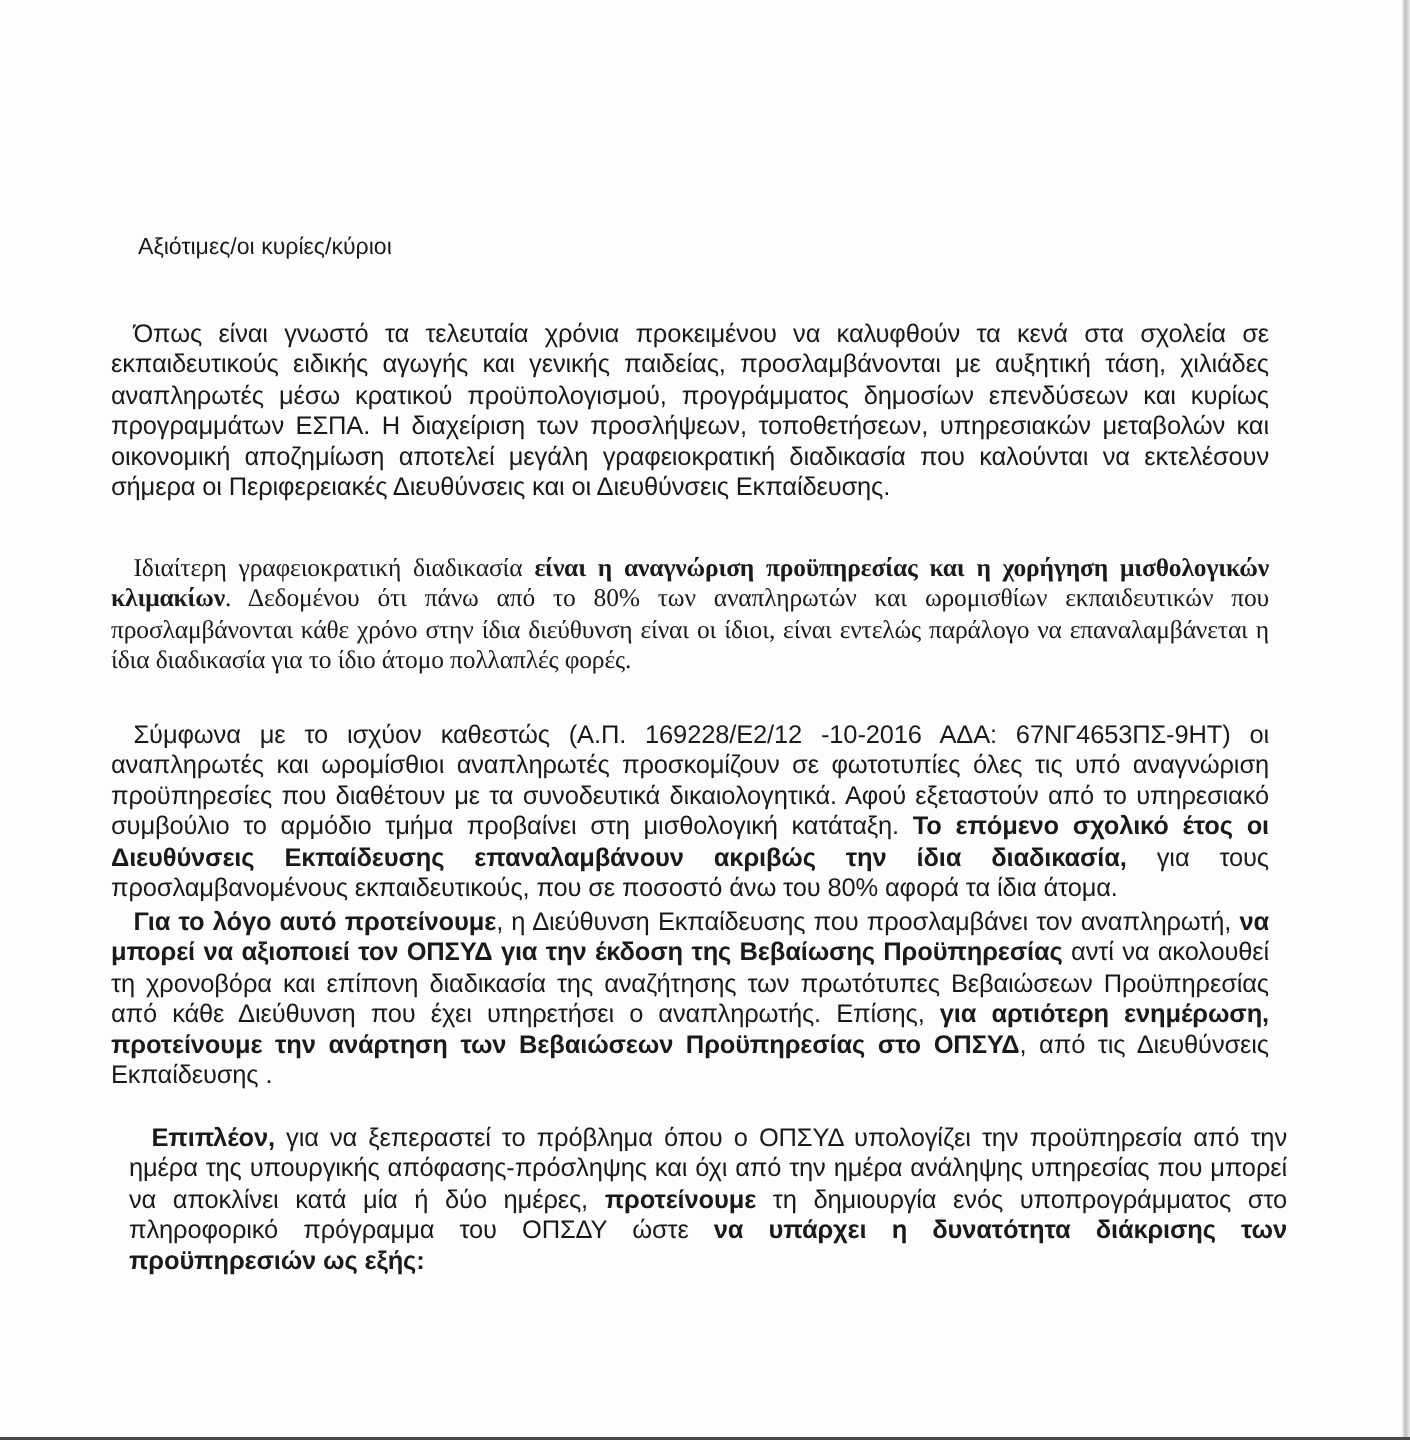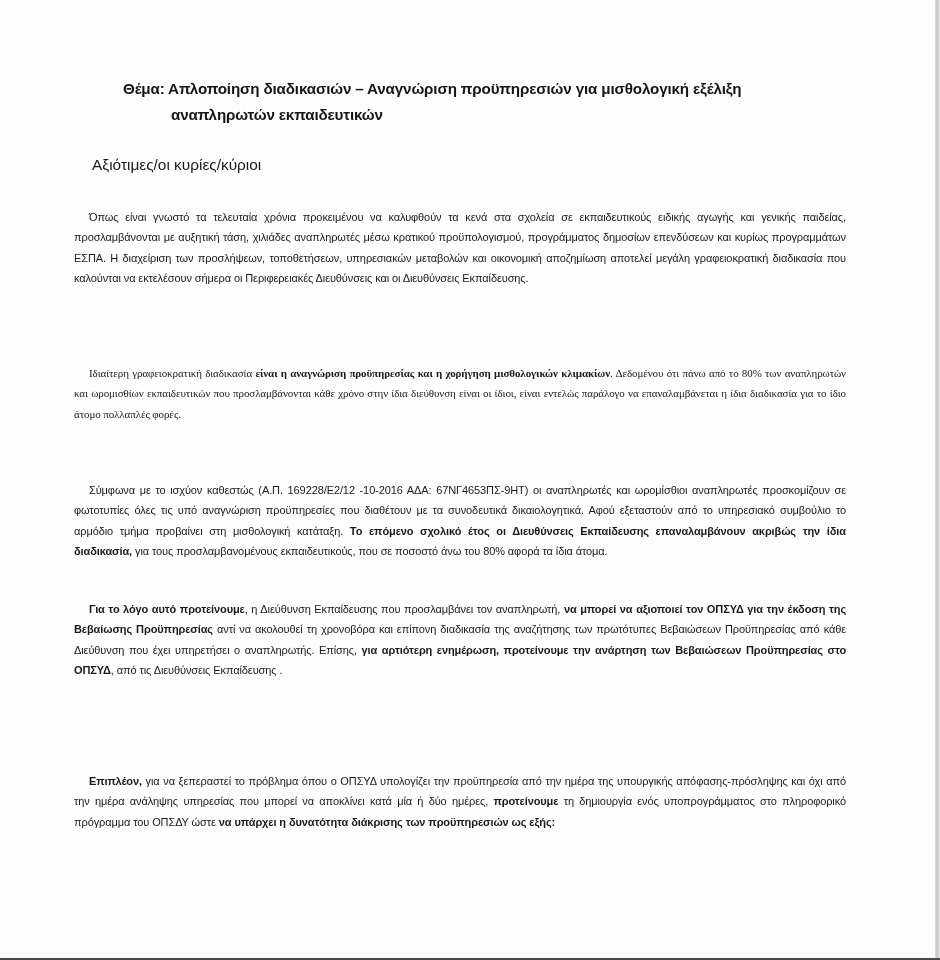--- a/index.html
+++ b/index.html
@@ -32,39 +32,35 @@
     letter-spacing: -0.15px;
     color: #161616;
   }
   .subject .line2 { display: block; padding-left: 48px; }
   .greeting {
     position: absolute; left: 92px; top: 155px;
     font-size: 15.4px; line-height: 20px;
   }
   .para {
     position: absolute; left: 74px; width: 772px;
-    font-size: 11px; line-height: 20.4px;
+    font-size: 17px; line-height: 20.4px;
     text-align: justify; text-indent: 15px;
     letter-spacing: -0.1px;
   }
   .para b { font-weight: bold; }
   #p1 { top: 196px; }
   #p2 { top: 352px; font-family: Liberation Serif, serif; }
   #p3 { top: 464px; margin-top: 16px; }
   #p4 { top: 588px; }
-  #p5 { top: 760px; }
+  #p5 { top: 732px; margin-left: 12px; }
 </style>
 </head>
 <body>
 
 <div class="page">
-  <div class="subject">
-    <span>Θέμα:  Απλοποίηση διαδικασιών – Αναγνώριση προϋπηρεσιών για μισθολογική εξέλιξη</span>
-    <span class="line2">αναπληρωτών εκπαιδευτικών</span>
-  </div>
 
   <div class="greeting">Αξιότιμες/οι κυρίες/κύριοι</div>
 
   <p class="para" id="p1"><span>Όπως είναι γνωστό τα τελευταία χρόνια προκειμένου να καλυφθούν τα κενά στα σχολεία σε εκπαιδευτικούς ειδικής αγωγής και γενικής παιδείας,  προσλαμβάνονται με αυξητική τάση, χιλιάδες αναπληρωτές μέσω κρατικού προϋπολογισμού, προγράμματος δημοσίων επενδύσεων και κυρίως προγραμμάτων ΕΣΠΑ. Η διαχείριση των προσλήψεων, τοποθετήσεων, υπηρεσιακών μεταβολών και οικονομική αποζημίωση αποτελεί μεγάλη γραφειοκρατική διαδικασία που καλούνται να εκτελέσουν σήμερα οι Περιφερειακές Διευθύνσεις και οι Διευθύνσεις Εκπαίδευσης.</span></p>
   <p class="para" id="p2"><span>Ιδιαίτερη  γραφειοκρατική διαδικασία </span><b>είναι η αναγνώριση προϋπηρεσίας και η χορήγηση μισθολογικών κλιμακίων</b><span>. Δεδομένου ότι πάνω από το 80% των αναπληρωτών και ωρομισθίων εκπαιδευτικών που προσλαμβάνονται κάθε χρόνο στην ίδια διεύθυνση είναι οι ίδιοι, είναι εντελώς παράλογο να επαναλαμβάνεται η ίδια διαδικασία για το ίδιο άτομο πολλαπλές φορές.</span></p>
   <p class="para" id="p3"><span>Σύμφωνα με το ισχύον καθεστώς (Α.Π. 169228/Ε2/12 -10-2016 ΑΔΑ: 67ΝΓ4653ΠΣ-9ΗΤ) οι αναπληρωτές  και ωρομίσθιοι αναπληρωτές προσκομίζουν σε φωτοτυπίες όλες τις υπό αναγνώριση προϋπηρεσίες που διαθέτουν με τα συνοδευτικά δικαιολογητικά. Αφού εξεταστούν από το υπηρεσιακό συμβούλιο το αρμόδιο τμήμα προβαίνει στη μισθολογική κατάταξη. </span><b>Το επόμενο σχολικό έτος οι Διευθύνσεις Εκπαίδευσης επαναλαμβάνουν ακριβώς την ίδια διαδικασία,</b><span> για τους προσλαμβανομένους εκπαιδευτικούς, που σε ποσοστό άνω του 80% αφορά τα ίδια άτομα.</span></p>
   <p class="para" id="p4"><b>Για το λόγο αυτό προτείνουμε</b><span>, η Διεύθυνση Εκπαίδευσης που προσλαμβάνει τον αναπληρωτή,  </span><b>να μπορεί να αξιοποιεί τον ΟΠΣΥΔ για την έκδοση της Βεβαίωσης Προϋπηρεσίας</b><span> αντί να ακολουθεί τη χρονοβόρα και επίπονη διαδικασία της αναζήτησης  των πρωτότυπες Βεβαιώσεων Προϋπηρεσίας από κάθε Διεύθυνση που έχει υπηρετήσει ο αναπληρωτής. Επίσης, </span><b>για αρτιότερη ενημέρωση, προτείνουμε την ανάρτηση των Βεβαιώσεων Προϋπηρεσίας  στο ΟΠΣΥΔ</b><span>, από τις Διευθύνσεις Εκπαίδευσης .</span></p>
   <p class="para" id="p5"><b>Επιπλέον,</b><span> για να ξεπεραστεί το πρόβλημα όπου ο ΟΠΣΥΔ υπολογίζει την προϋπηρεσία από την ημέρα της υπουργικής απόφασης-πρόσληψης και όχι από την ημέρα ανάληψης υπηρεσίας που μπορεί να αποκλίνει κατά μία ή δύο ημέρες, </span><b>προτείνουμε</b><span> τη δημιουργία ενός υποπρογράμματος στο πληροφορικό πρόγραμμα του ΟΠΣΔΥ ώστε </span><b>να υπάρχει η δυνατότητα διάκρισης των προϋπηρεσιών ως εξής:</b></p>
 </div>
 

